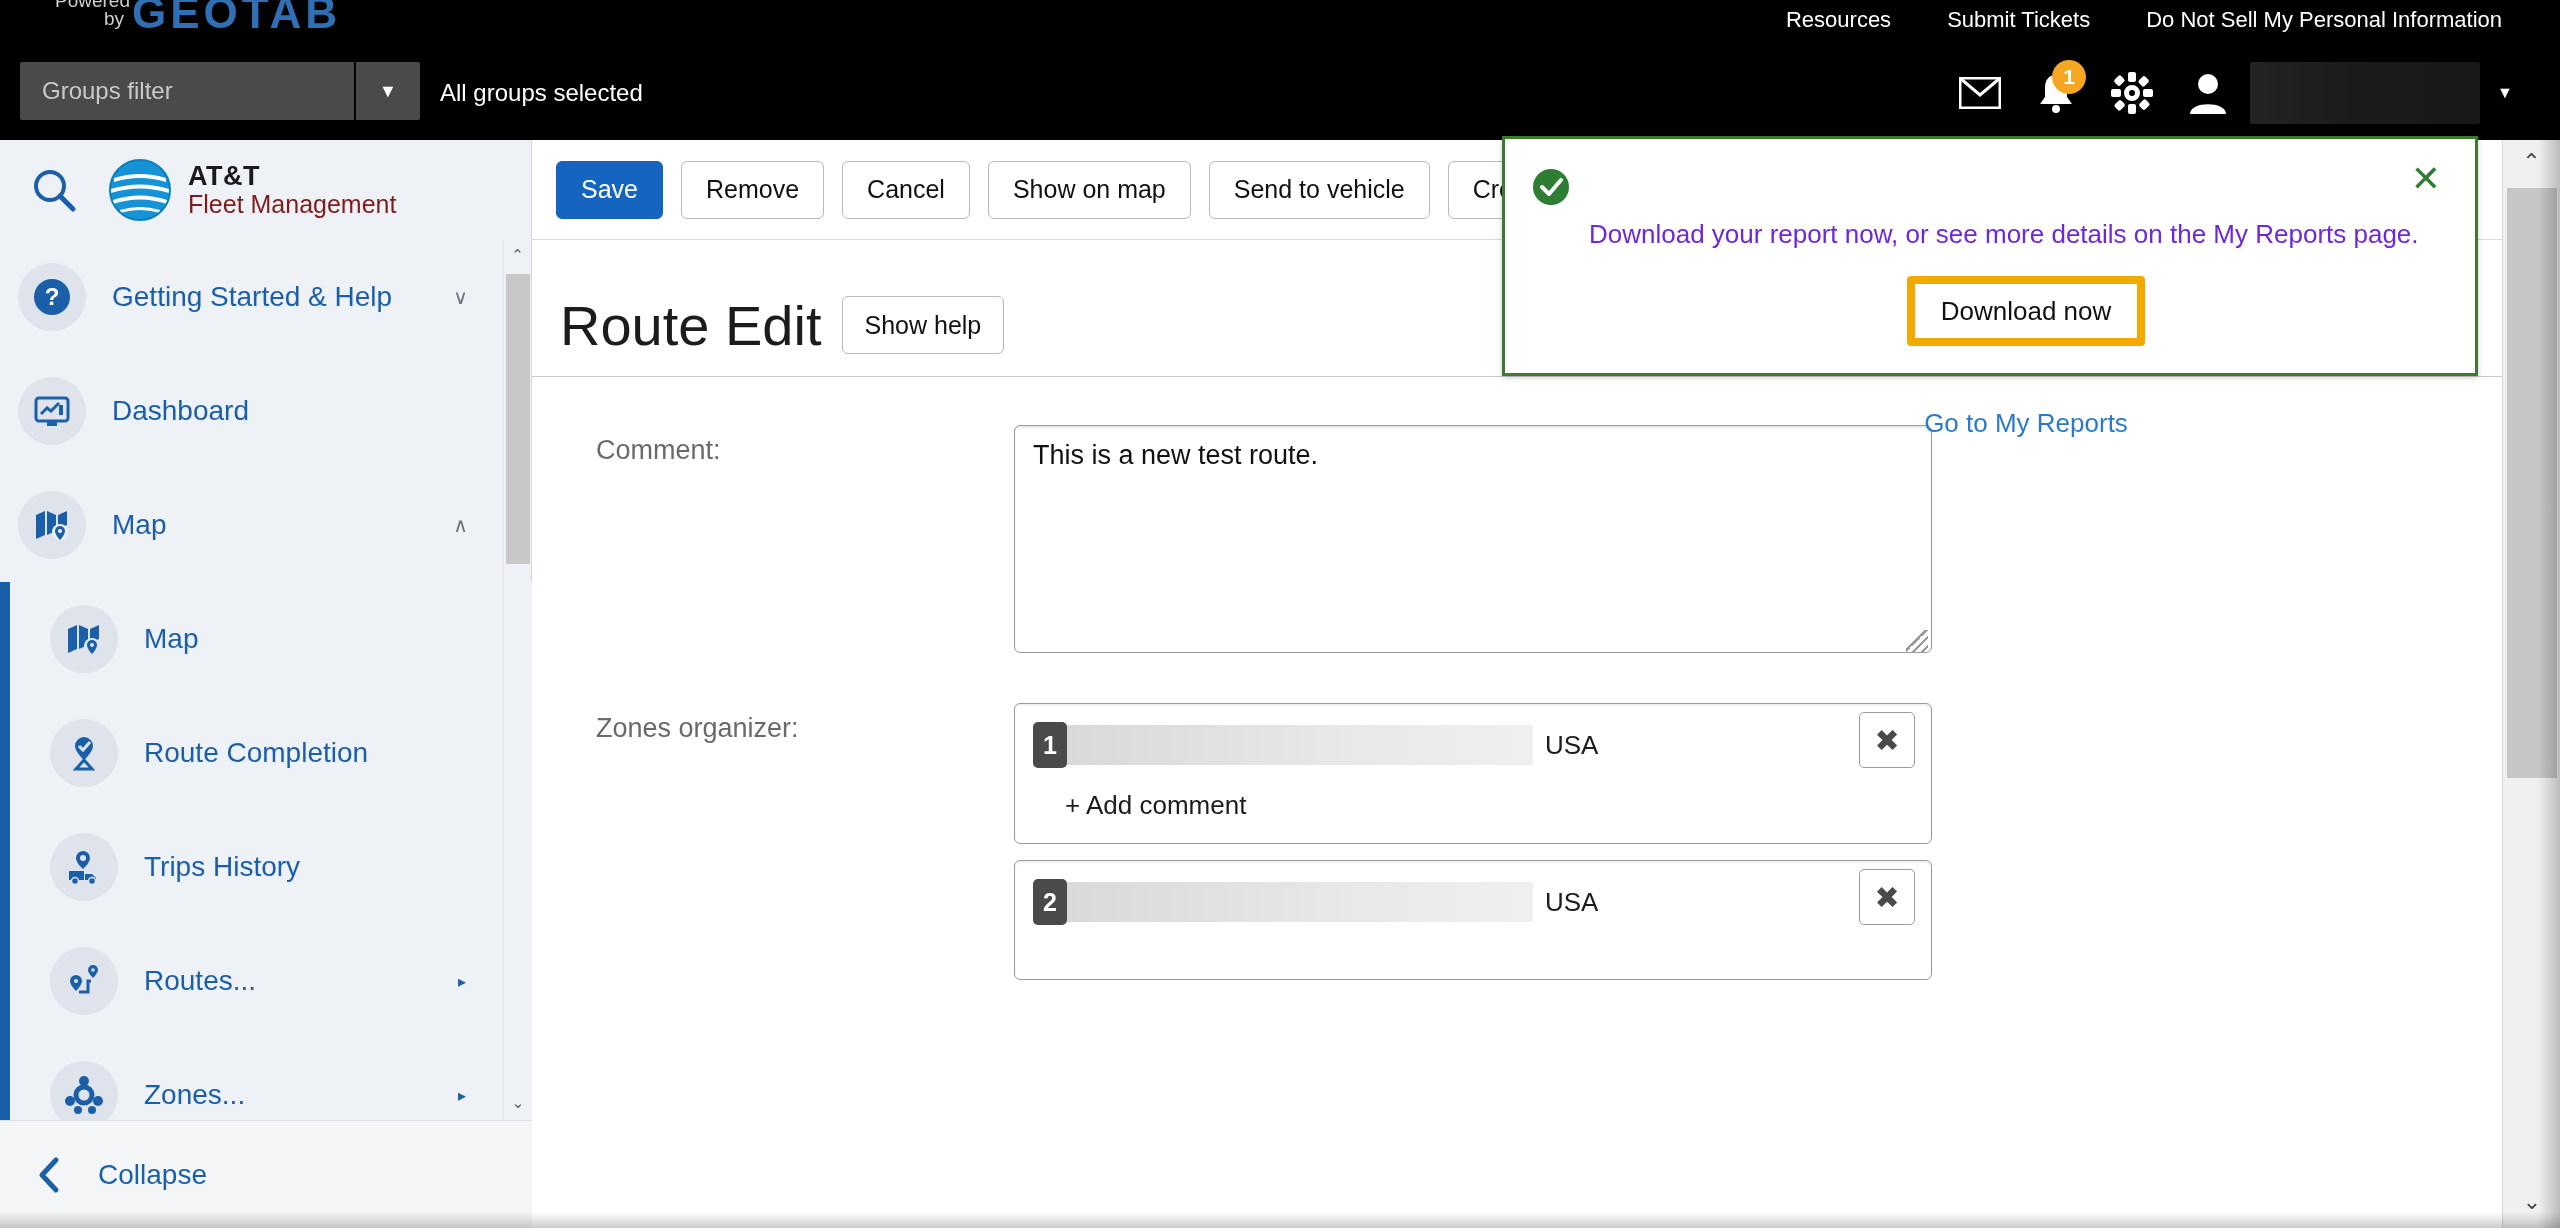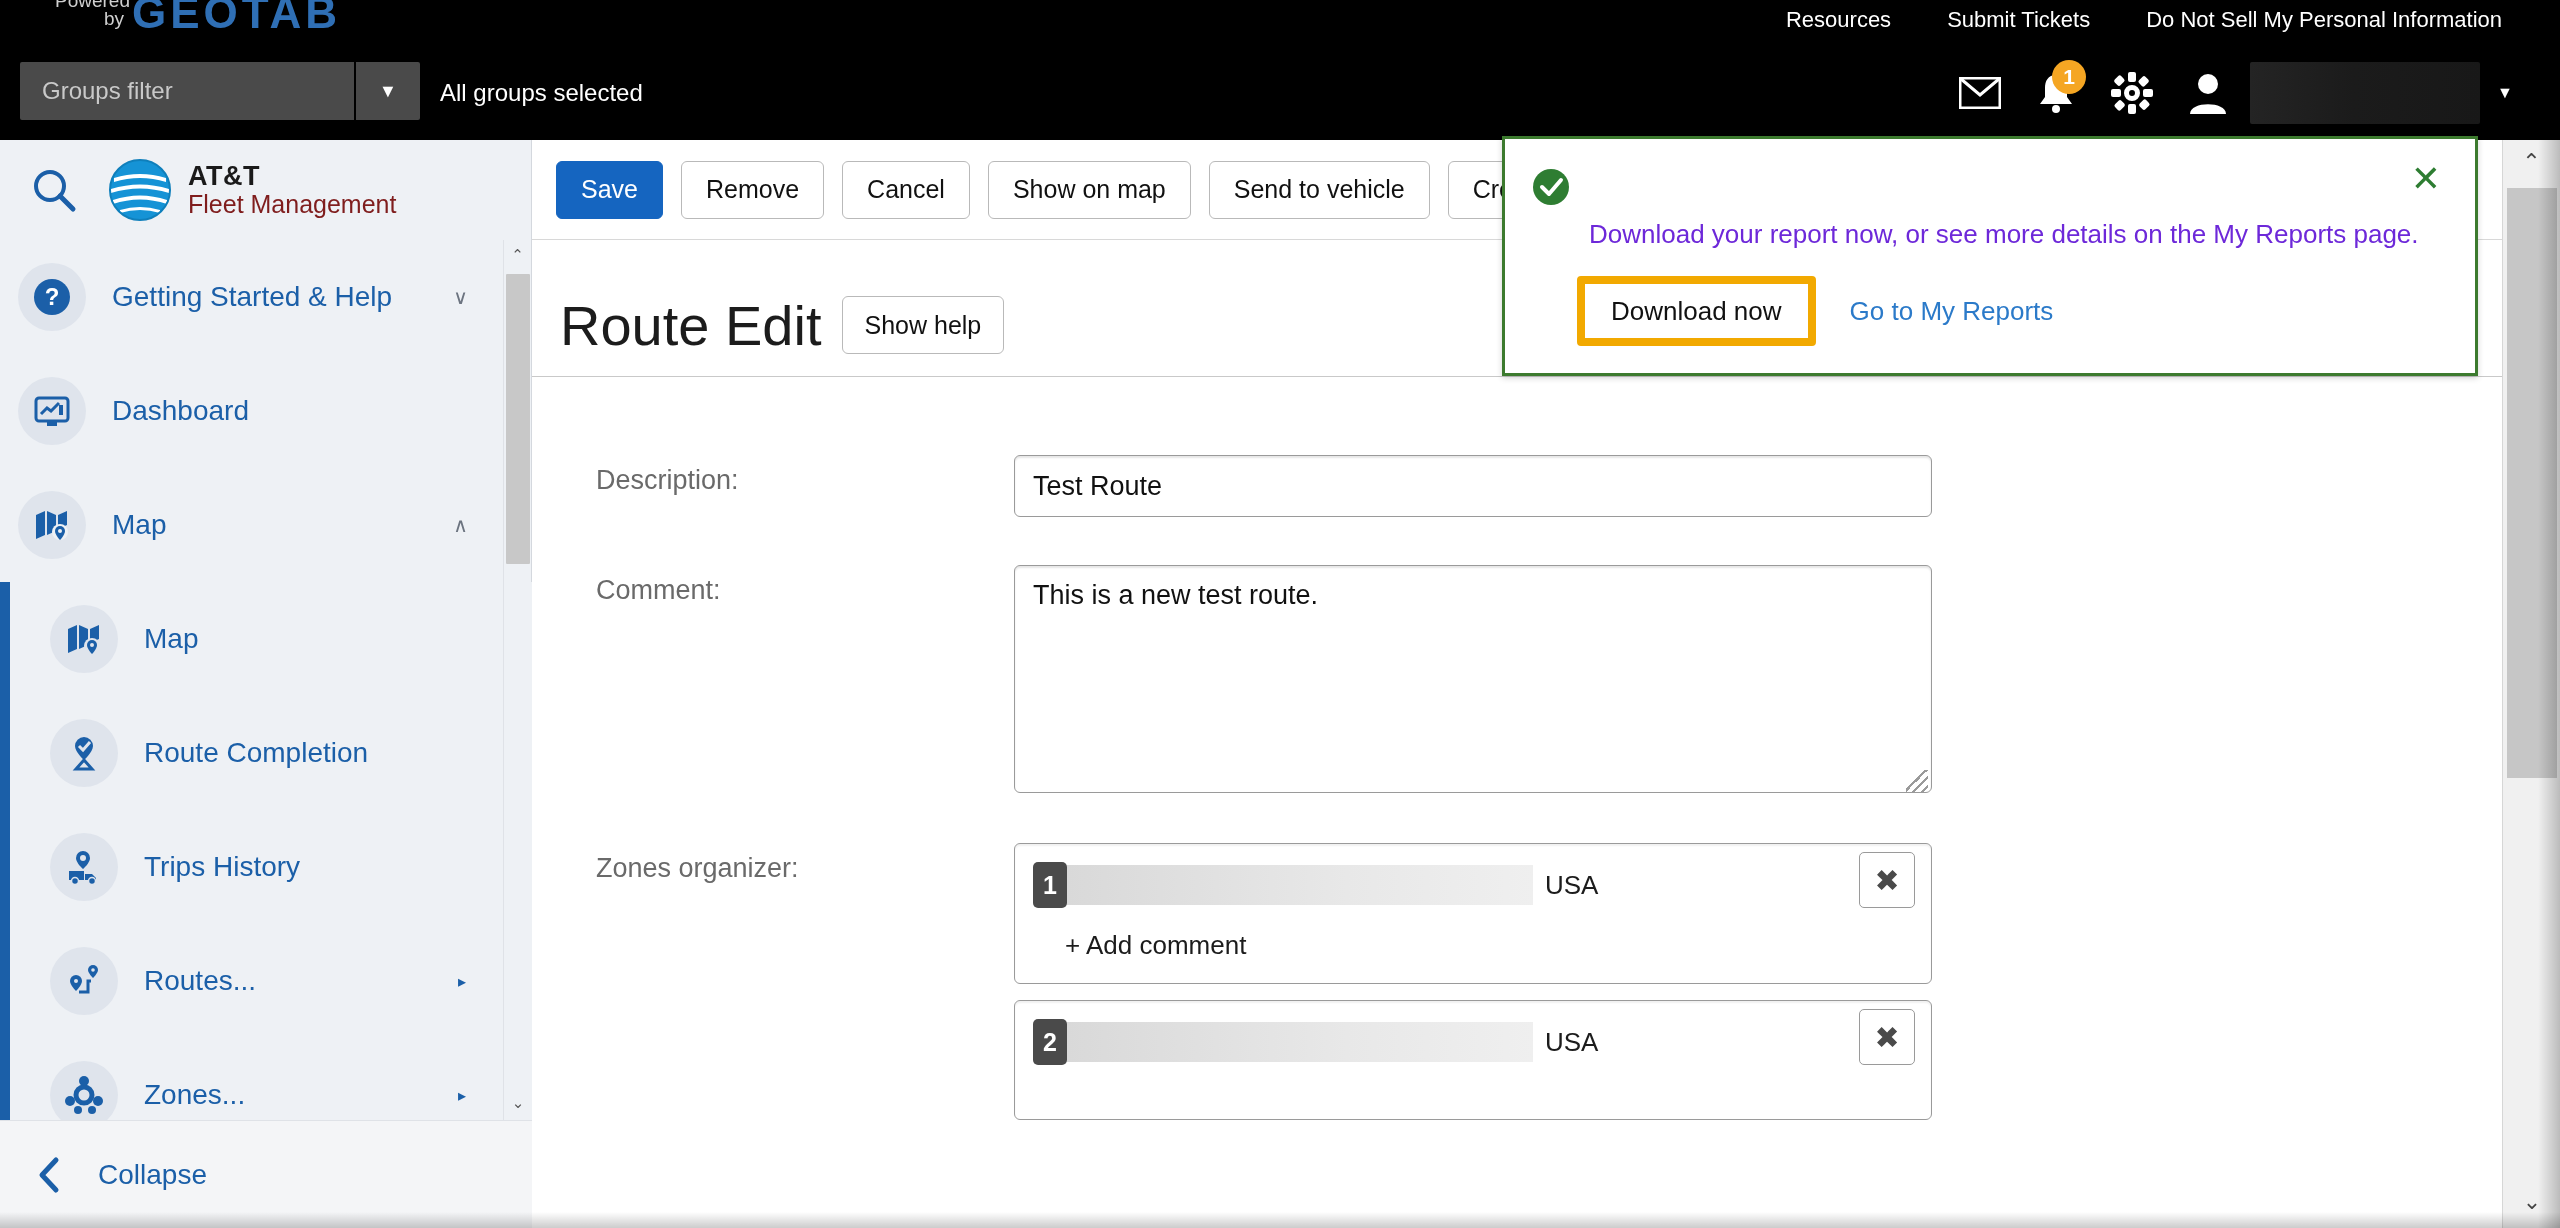--- a/index.html
+++ b/index.html
@@ -327,22 +327,23 @@
   }
   .toast-close {
     position: absolute; right: 34px; top: 22px;
     font-size: 36px; color: #2e7d32; cursor: pointer;
     font-weight: 400; line-height: 1;
   }
   .toast-body {
     padding: 12px 0 0 84px; font-size: 26px; color: #6d28d9;
   }
   .toast-actions {
-    display: flex; align-items: center; gap: 34px;
+    display: flex; align-items: center; gap: 62px;
     padding: 26px 0 0 72px;
+    flex-direction: column;
   }
   .dl-focus {
     border: 8px solid #F2A900; border-radius: 4px;
     padding: 0; background: #F2A900;
   }
   .dl-btn {
     height: 54px; padding: 0 26px; background: #ffffff;
     border: none; font-size: 26px; color: #111; cursor: pointer;
     display: flex; align-items: center;
     font-family: "Liberation Sans", sans-serif;
@@ -615,24 +616,20 @@
 
   <div class="page-body">
 
     <div class="title-row">
       <div class="page-title">Route Edit</div>
       <div class="btn btn-help">Show help</div>
     </div>
 
     <div class="form-card">
 
-      <div class="form-row" style="margin-top:78px;">
-        <div class="form-label">Description:</div>
-        <input class="input-text" value="Test Route" style="">
-      </div>
 
       <div class="form-row" style="margin-top:48px;">
         <div class="form-label">Comment:</div>
         <div class="textarea-box">
           <textarea class="input-area" style="">This is a new test route.</textarea>
           <div class="resize-grip"></div>
         </div>
       </div>
 
 

